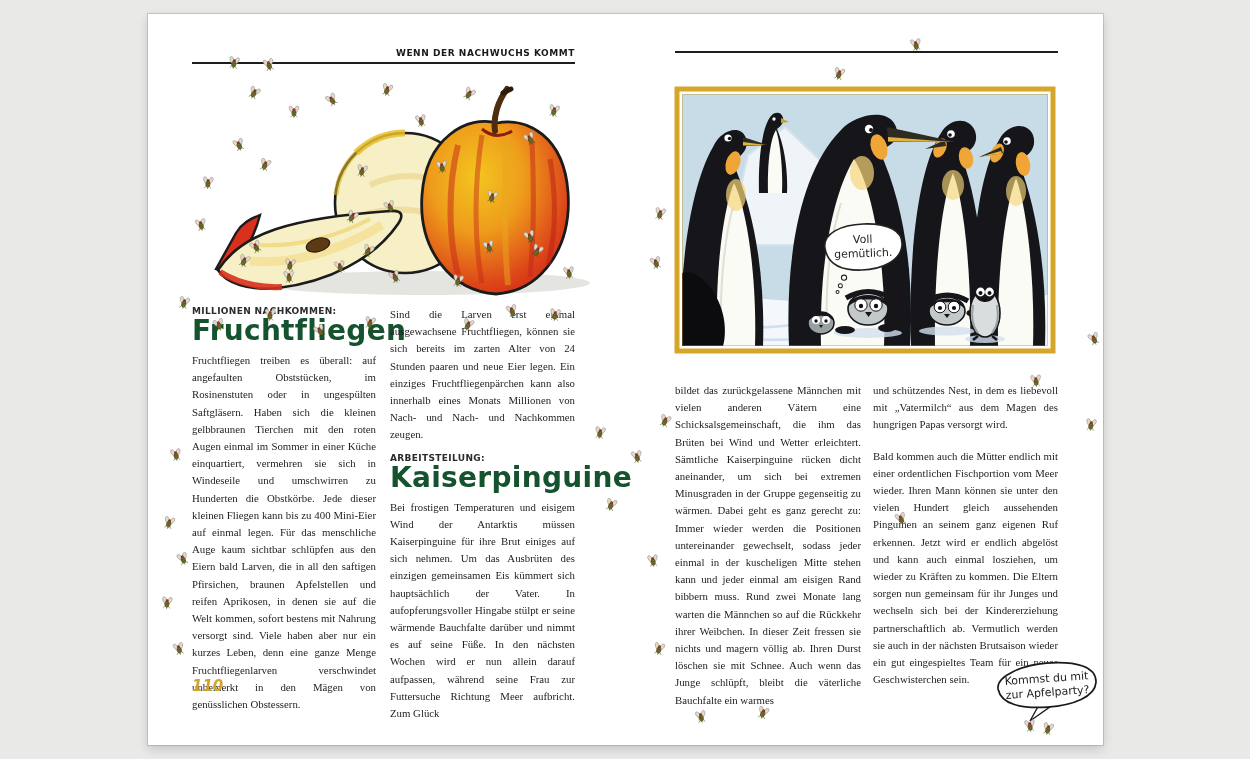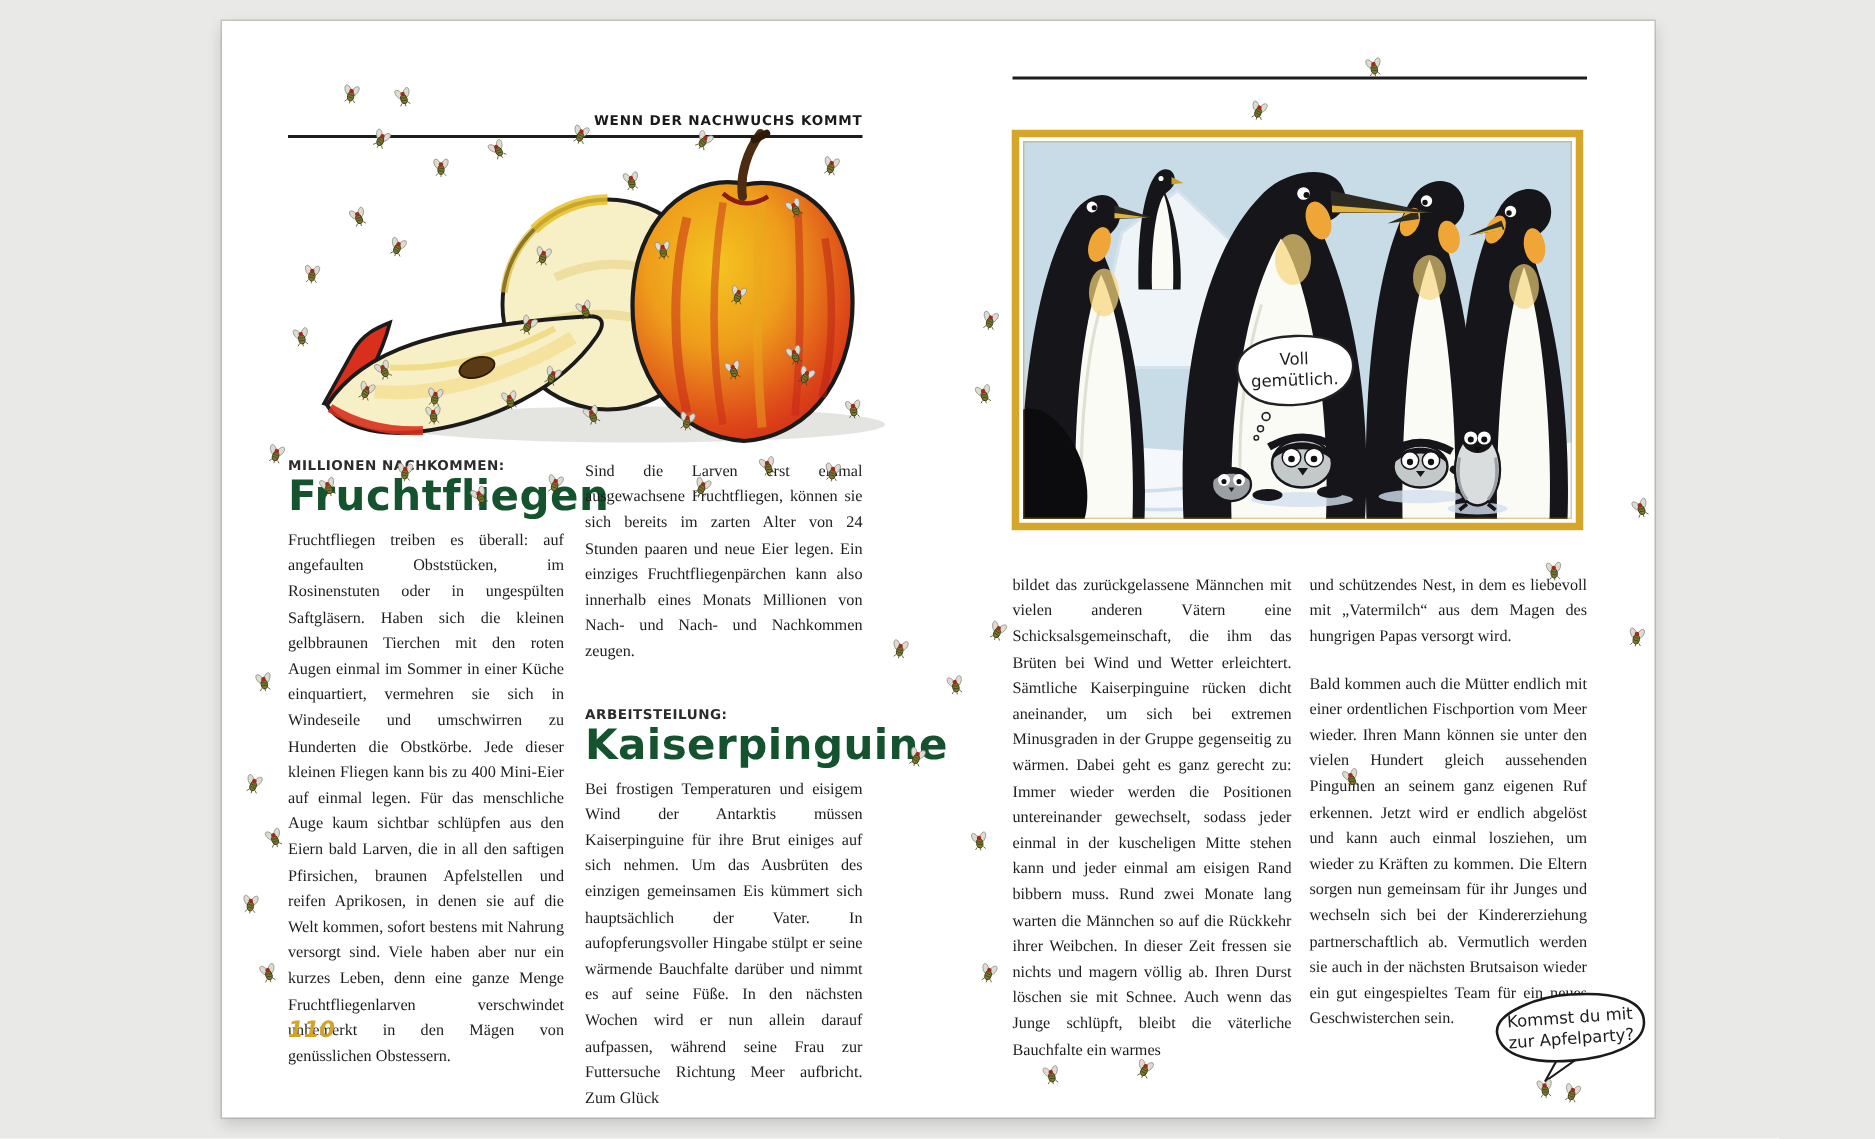--- a/index.html
+++ b/index.html
@@ -6,31 +6,31 @@
   html,body { width:1250px; height:759px; }
   body { background:#e9e9e7; font-family:"Liberation Sans", sans-serif; position:relative; overflow:hidden; }
 
   .book { position:absolute; left:148px; top:14px; width:955px; height:731px; background:#ffffff;
           box-shadow:0 0 0 1px rgba(120,120,112,.30), 0 4px 10px rgba(0,0,0,.16); }
 
   .page-head { position:absolute; top:34px; width:383px; }
   .page-head .running-head { font-size:9px; font-weight:bold; letter-spacing:.55px; color:#1a1a1a;
           font-family:"DejaVu Sans", sans-serif; line-height:11px; }
   .page-head .head-rule { border-top:2px solid #1d1d1d; margin-top:3px; }
-  .head-left { left:44px; } .head-left .running-head { text-align:right;margin-top:28px; }
+  .head-left { left:44px; } .head-left .running-head { text-align:right; }
   .head-right { left:527px; } .head-right .running-head { text-align:left; }
 
   .kicker { font-size:9px; font-weight:bold; letter-spacing:.35px; color:#2b2b2b;
             font-family:"DejaVu Sans", sans-serif; margin-bottom:3px; }
   .chapter-title { font-size:28px; font-weight:bold; color:#14532d; letter-spacing:.3px;
             font-family:"DejaVu Sans", sans-serif; margin:0 0 9px 0; line-height:24px; }
   .body-text { font-size:10.8px; line-height:17.2px; text-align:justify; color:#1d1d1d;
             font-family:"Liberation Serif", serif; }
   .para-gap { margin-top:14px; }
-  .kicker-gap { margin-top:28px; }
+  .kicker-gap { margin-top:9px; }
 
   .col { position:absolute; }
   .col-l1 { left:44px;  top:292px; width:184px; }
   .col-l2 { left:242px; top:292px; width:185px; }
   .col-r1 { left:527px; top:368px; width:186px; }
   .col-r2 { left:725px; top:368px; width:185px; }
 
   .page-number { position:absolute; left:44px; top:663px; font-size:15px; font-weight:bold;
             color:#d2a42c; font-family:"DejaVu Sans", sans-serif;font-style:italic; }
 

